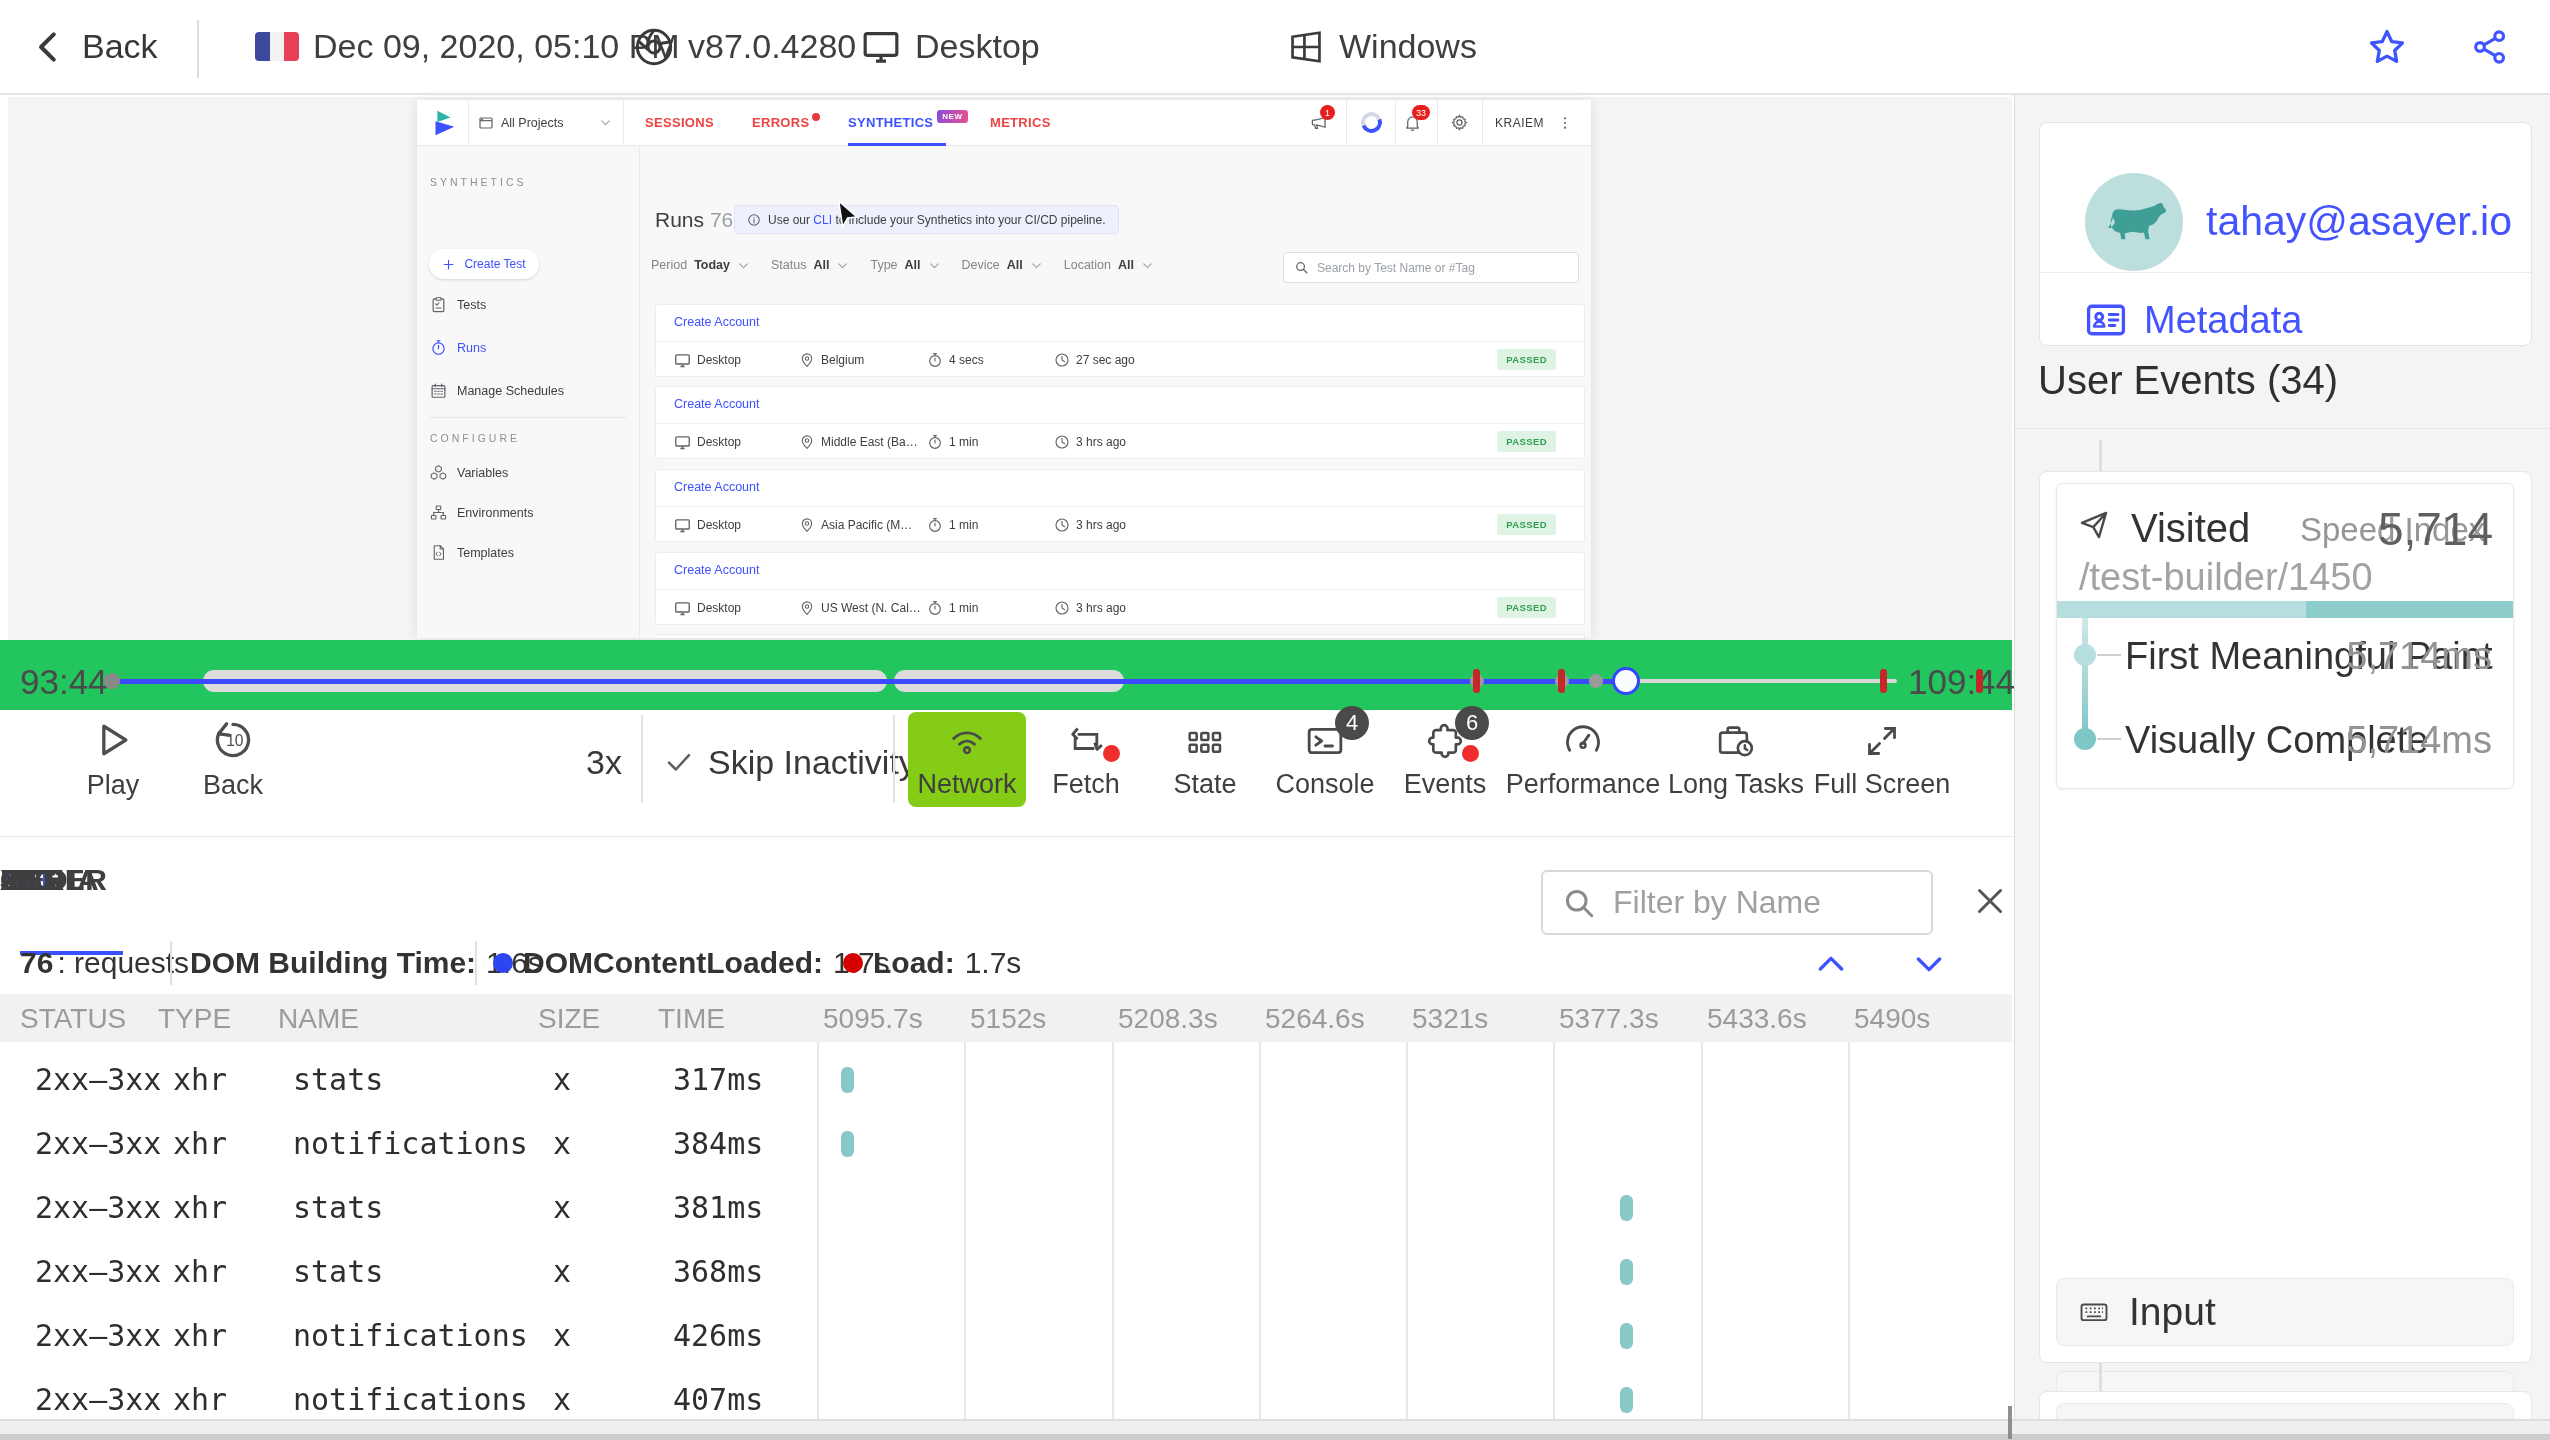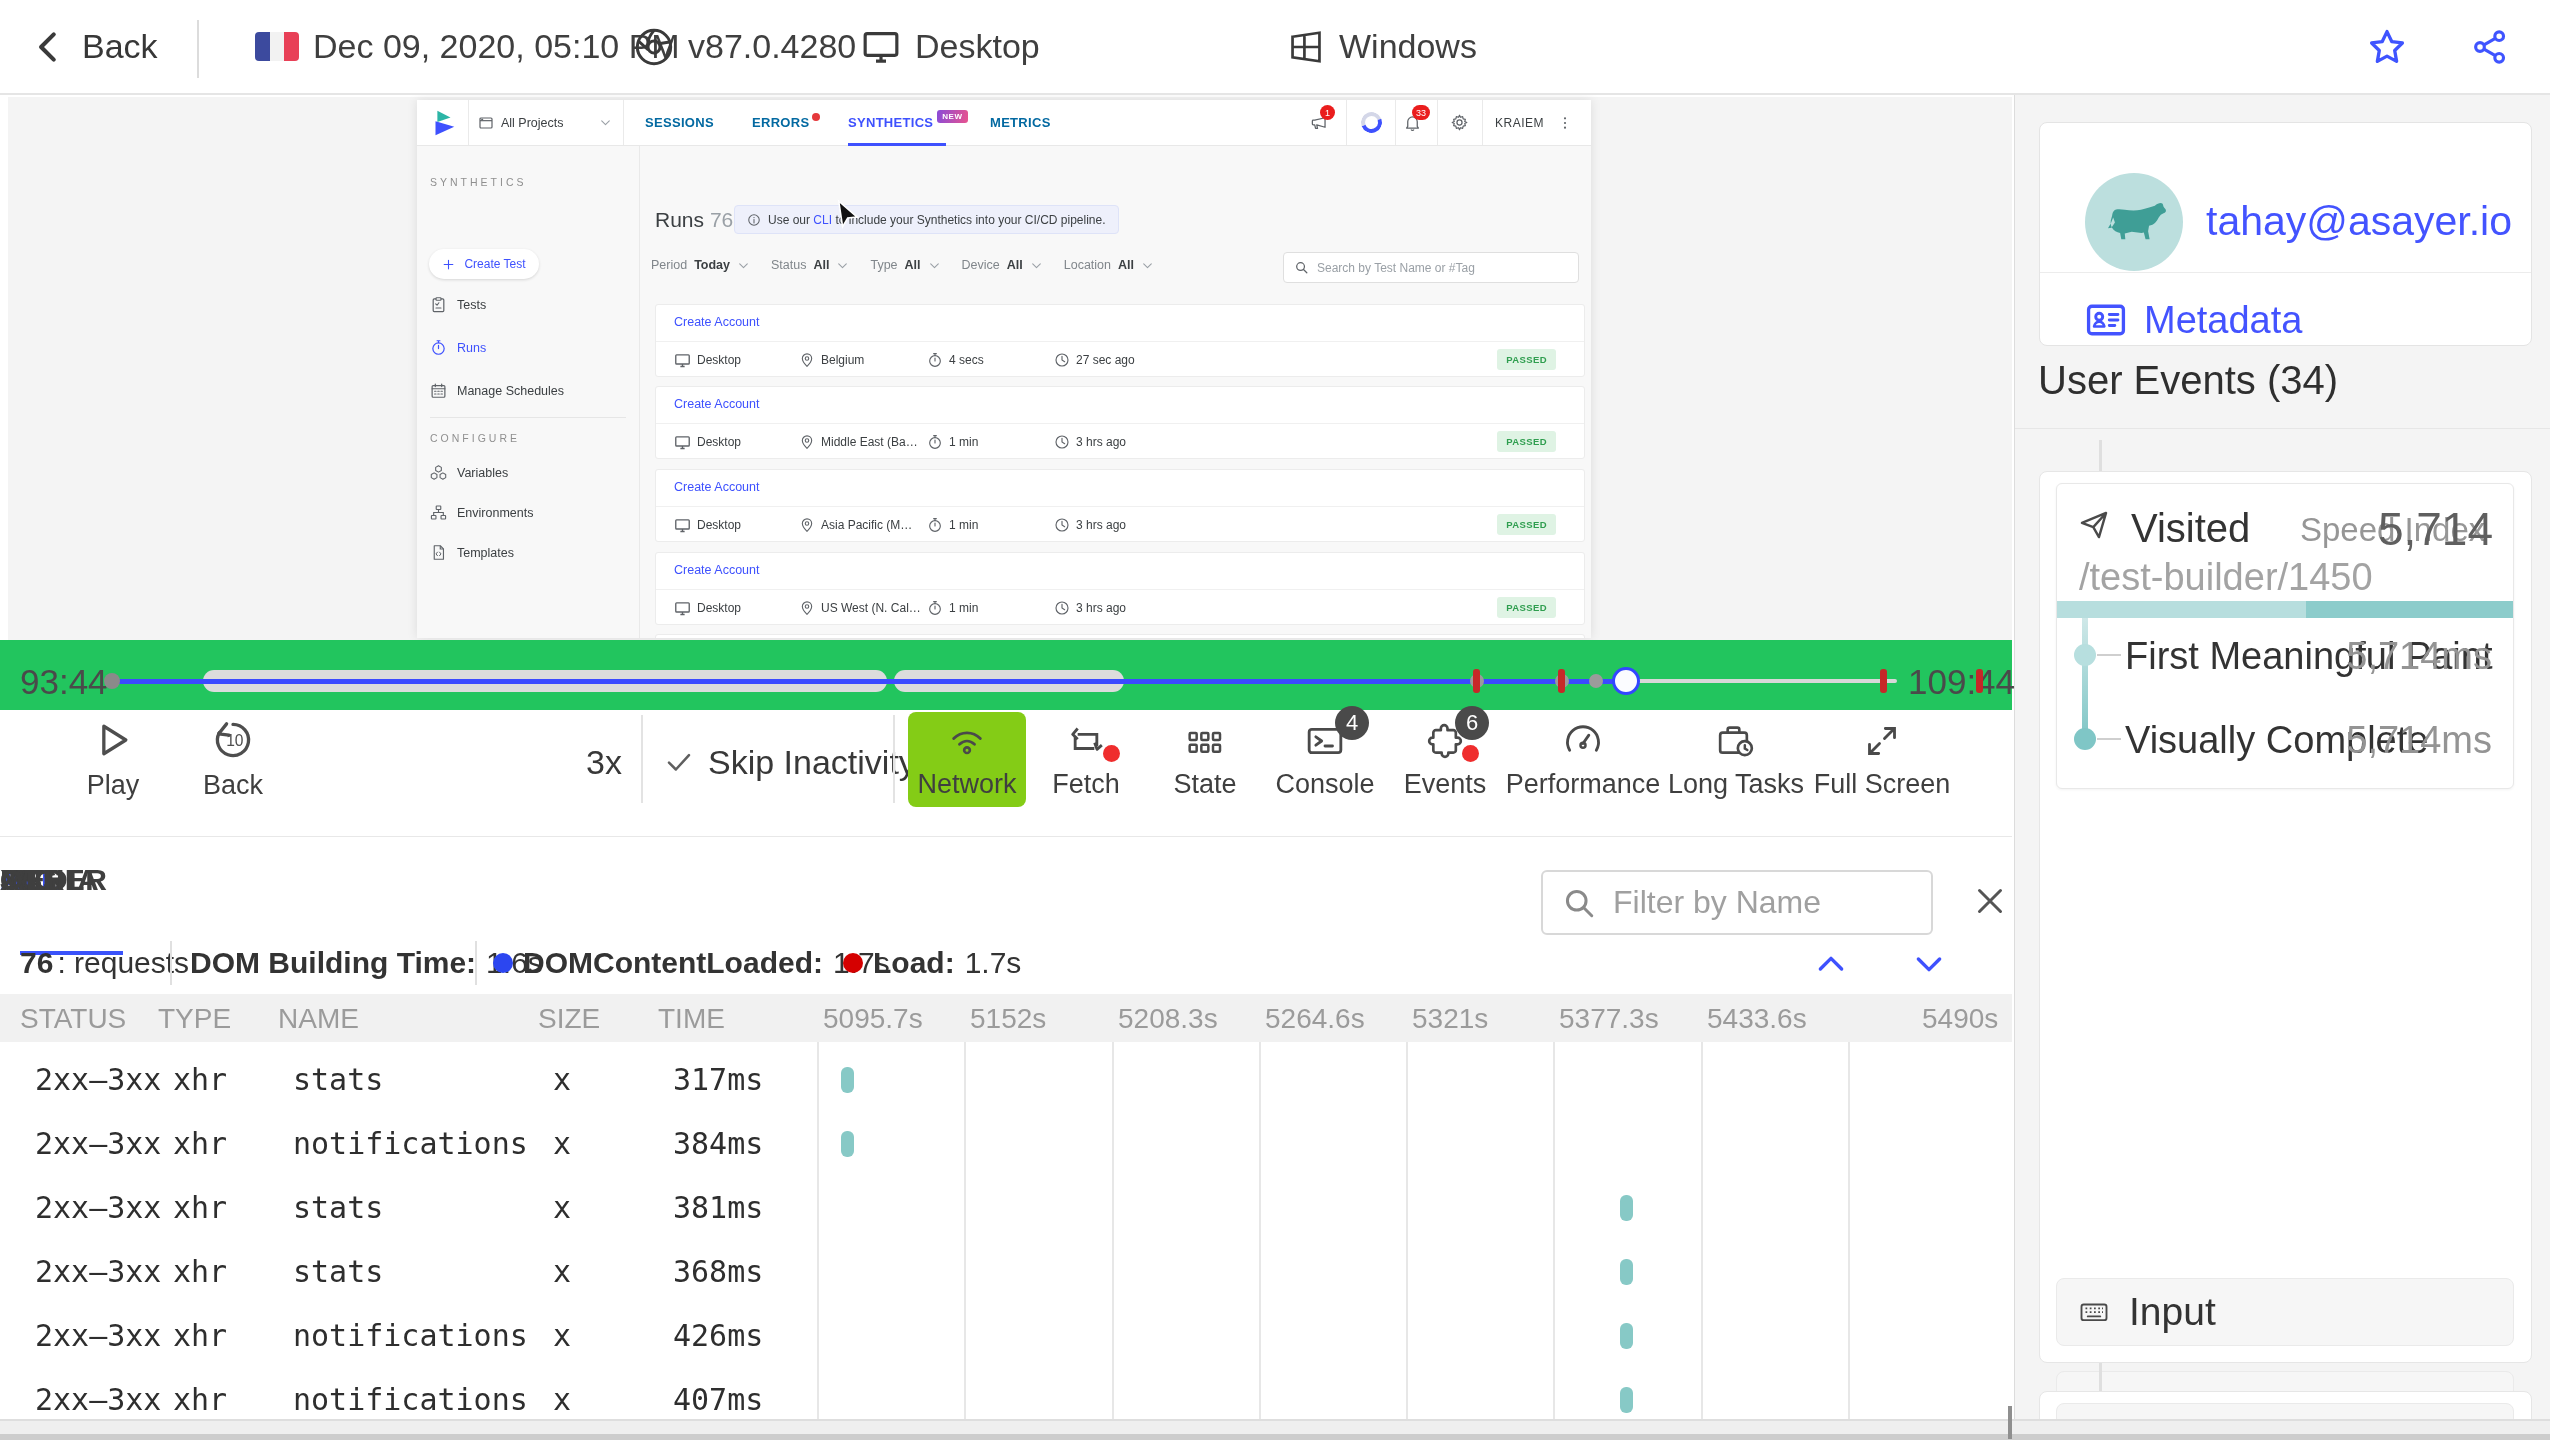--- a/index.html
+++ b/index.html
@@ -19,21 +19,21 @@
   #tb-icons { position:absolute; right:0; top:0; height:93px; display:flex; align-items:center; gap:62px; padding-right:40px; color:#3f54ff; }
 
   
   #stage { position:absolute; left:8px; top:97px; width:2004px; height:543px; background:#f4f4f4; }
 
   
   #replay { position:absolute; left:409px; top:3px; width:1174px; height:538px; background:#f8f8f8; box-shadow:0 0 10px rgba(0,0,0,0.10); overflow:hidden; font-size:12px; color:#3c4043; }
   #rnav { position:absolute; left:0; top:0; width:100%; height:46px; background:#fff; border-bottom:1px solid #e8e8e8; }
   #rnav .nitem { position:absolute; top:0; height:45px; display:flex; align-items:center; }
   .rdiv { position:absolute; top:0; width:1px; height:45px; background:#eaeaea; }
-  .rtab { font-weight:bold; font-size:13px; letter-spacing:0.3px; color:#0369a1; }
+  .rtab { font-weight:bold; font-size:13px; letter-spacing:0.3px; color:#ef4444; }
   .rtab.active { color:#3e51fe; }
   #rnav-underline { position:absolute; left:431px; top:43px; width:98px; height:3px; background:#3e51fe; }
   .newbadge { font-size:8px; font-weight:bold; color:#fff; background:linear-gradient(100deg,#8a4bd8,#e8538e); padding:2px 5px; border-radius:3px; letter-spacing:0.5px; }
   .reddot { width:8px; height:8px; border-radius:50%; background:#e5383b; display:inline-block; }
   .rbadge { position:absolute; background:#ea1d1d; color:#fff; border-radius:9px; font-size:9px; display:flex; align-items:center; justify-content:center; }
   #rspinner { width:21px; height:21px; border-radius:50%; border:4px solid #3e51fe; border-left-color:#d4d7e8; border-top-color:#d4d7e8; transform:rotate(25deg); }
   .rgray { color:#5f6368; }
 
   #rsidebar { position:absolute; left:0; top:46px; width:223px; height:492px; border-right:1px solid #e9e9e9; }
   .rsec { position:absolute; left:13px; font-size:10.5px; letter-spacing:3px; color:#8f8f8f; }
@@ -748,21 +748,21 @@
       <span class="nh h-name">NAME</span>
       <span class="nh h-size">SIZE</span>
       <span class="nh h-time">TIME</span>
       <span class="nh nh-t" style="left:823px">5095.7s</span>
         <span class="nh nh-t" style="left:970px">5152s</span>
         <span class="nh nh-t" style="left:1118px">5208.3s</span>
         <span class="nh nh-t" style="left:1265px">5264.6s</span>
         <span class="nh nh-t" style="left:1412px">5321s</span>
         <span class="nh nh-t" style="left:1559px">5377.3s</span>
         <span class="nh nh-t" style="left:1707px">5433.6s</span>
-        <span class="nh nh-t" style="left:1922px">5490s</span>
+        <span class="nh nh-t" style="left:1854px">5490s</span>
     </div>
 
       <div class="net-row" style="top:54px">
         <span class="nc c-status">2xx–3xx</span>
         <span class="nc c-type">xhr</span>
         <span class="nc c-name">stats</span>
         <span class="nc c-size">x</span>
         <span class="nc c-time">317ms</span>
         <span class="net-bar" style="left: 825.891px;"></span>
       </div>

